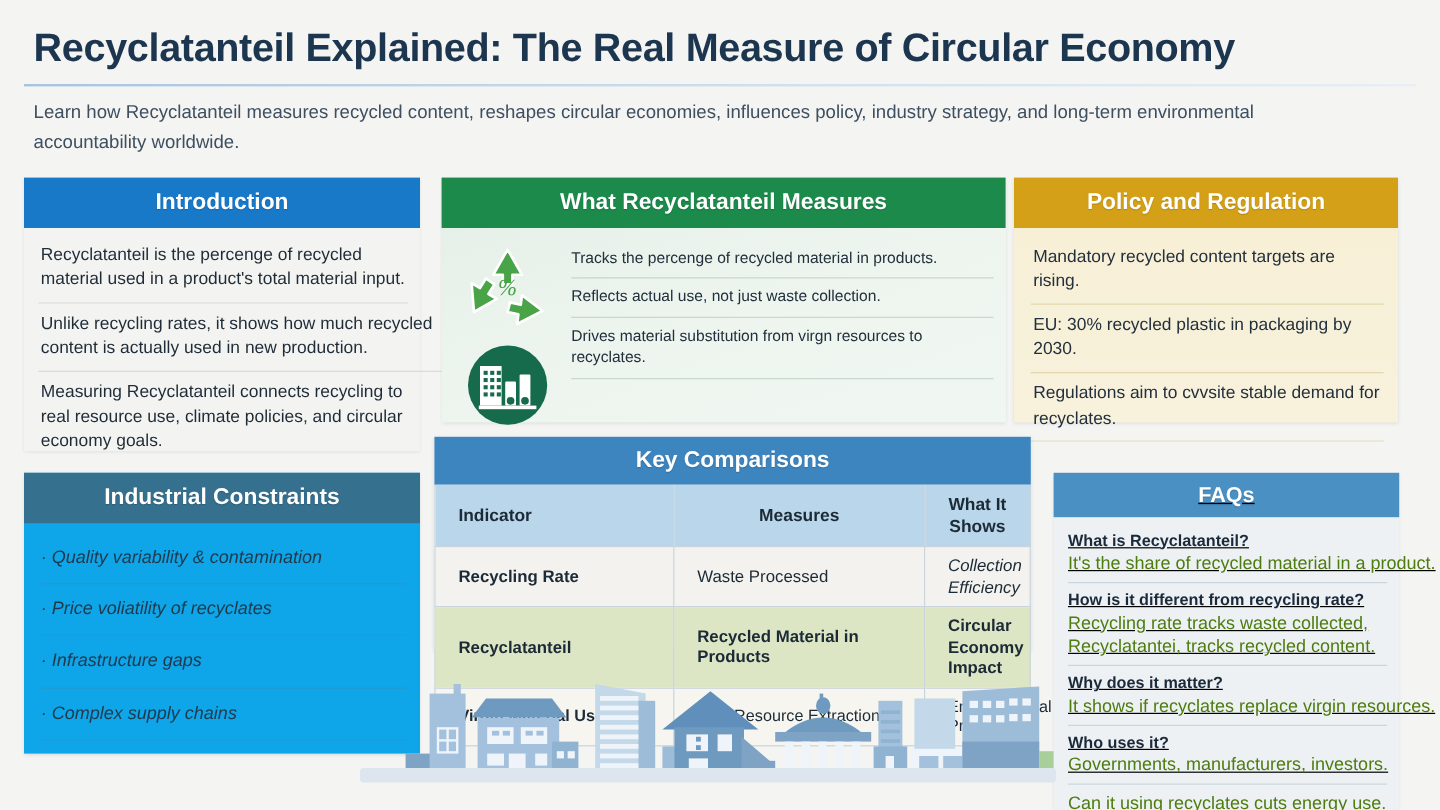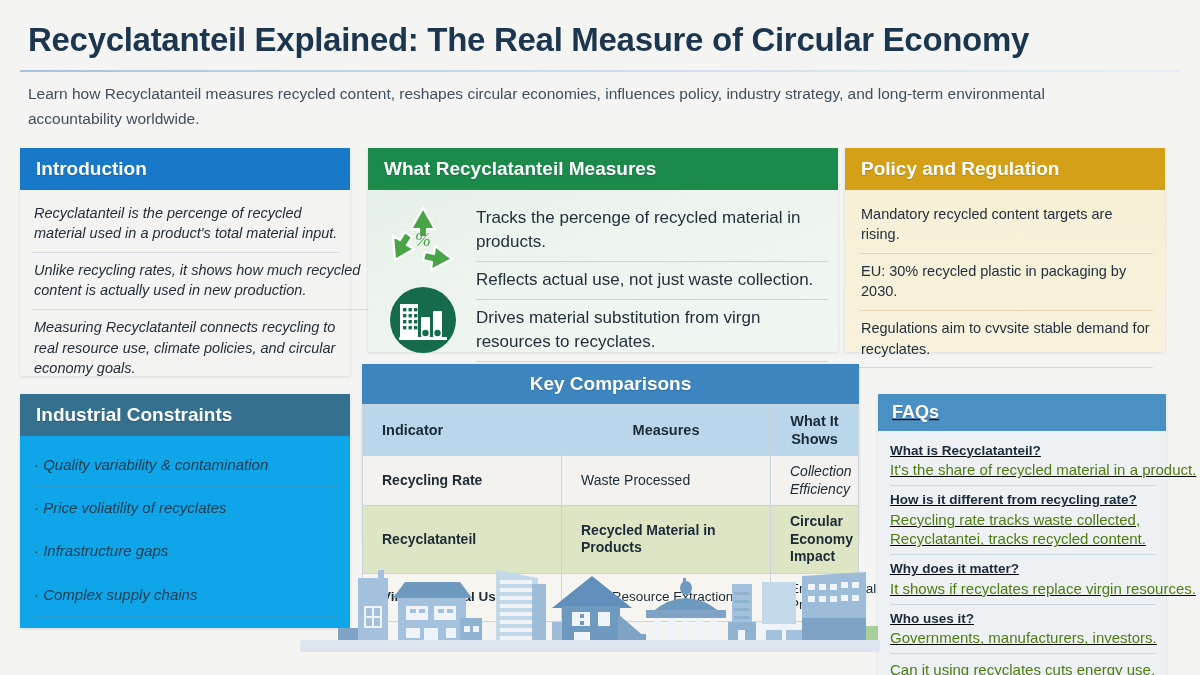--- a/index.html
+++ b/index.html
@@ -26,43 +26,44 @@
     position:absolute;left:28px;top:82px;width:1080px;
     font-size:15.5px;color:#3e4f60;line-height:1.6;
   }
 
   
   .panel{position:absolute;box-shadow:0 1px 3px rgba(40,60,80,.13);}
   .panel-head{
     font-size:19px;font-weight:bold;color:#ffffff;
     padding:9px 16px;line-height:1.25;
     text-shadow:0 1px 1px rgba(0,0,0,.18);
+    text-align:center;
   }
   .panel-body{padding:10px 14px 12px 14px;}
   .row-item{
     font-size:14.5px;color:#22303d;line-height:1.42;
     padding:7px 2px 8px 2px;border-bottom:1px solid rgba(120,140,160,.22);
   }
   .row-item:last-child{border-bottom:none;}
 
   
   #intro{left:20px;top:148px;width:330px;height:228px;background:#f3f3f1;}
   #intro .panel-head{background:#1879c9;}
-  #intro .panel-body{padding:6px 10px 8px 12px;font-style:italic;}
+  #intro .panel-body{padding:6px 10px 8px 12px;}
   #intro .row-item{font-size:14.5px;color:#1f2c38;white-space:nowrap;}
 
   
   #measures{left:368px;top:148px;width:470px;height:204px;
     background:linear-gradient(160deg,#e3efe6 0%,#eef5ef 55%,#f0f6f1 100%);}
   #measures .panel-head{background:#1b8a4a;}
   #measures .mbody{display:flex;padding:8px 10px 8px 12px;gap:10px;}
   #measures .icons{width:86px;flex:0 0 86px;display:flex;flex-direction:column;
     align-items:center;justify-content:flex-start;gap:6px;padding-top:4px;}
   #measures .mlist{flex:1;padding-top:2px;}
-  #measures .row-item{font-size:17px;border-bottom:1px solid rgba(120,150,130,.3);padding:6px 0 7px 0;}
+  #measures .row-item{font-size:13px;border-bottom:1px solid rgba(120,150,130,.3);padding:6px 0 7px 0;}
 
   
   #policy{left:845px;top:148px;width:320px;height:204px;
     background:linear-gradient(180deg,#f7efd4 0%,#f8f1dc 100%);}
   #policy .panel-head{background:#d4a017;}
   #policy .panel-body{padding:7px 12px 8px 14px;}
   #policy .row-item{font-size:14.5px;color:#22303d;border-bottom:1px solid rgba(180,150,70,.28);}
 
   
   #industrial{left:20px;top:394px;width:330px;height:234px;background:#0ea5e9;}

